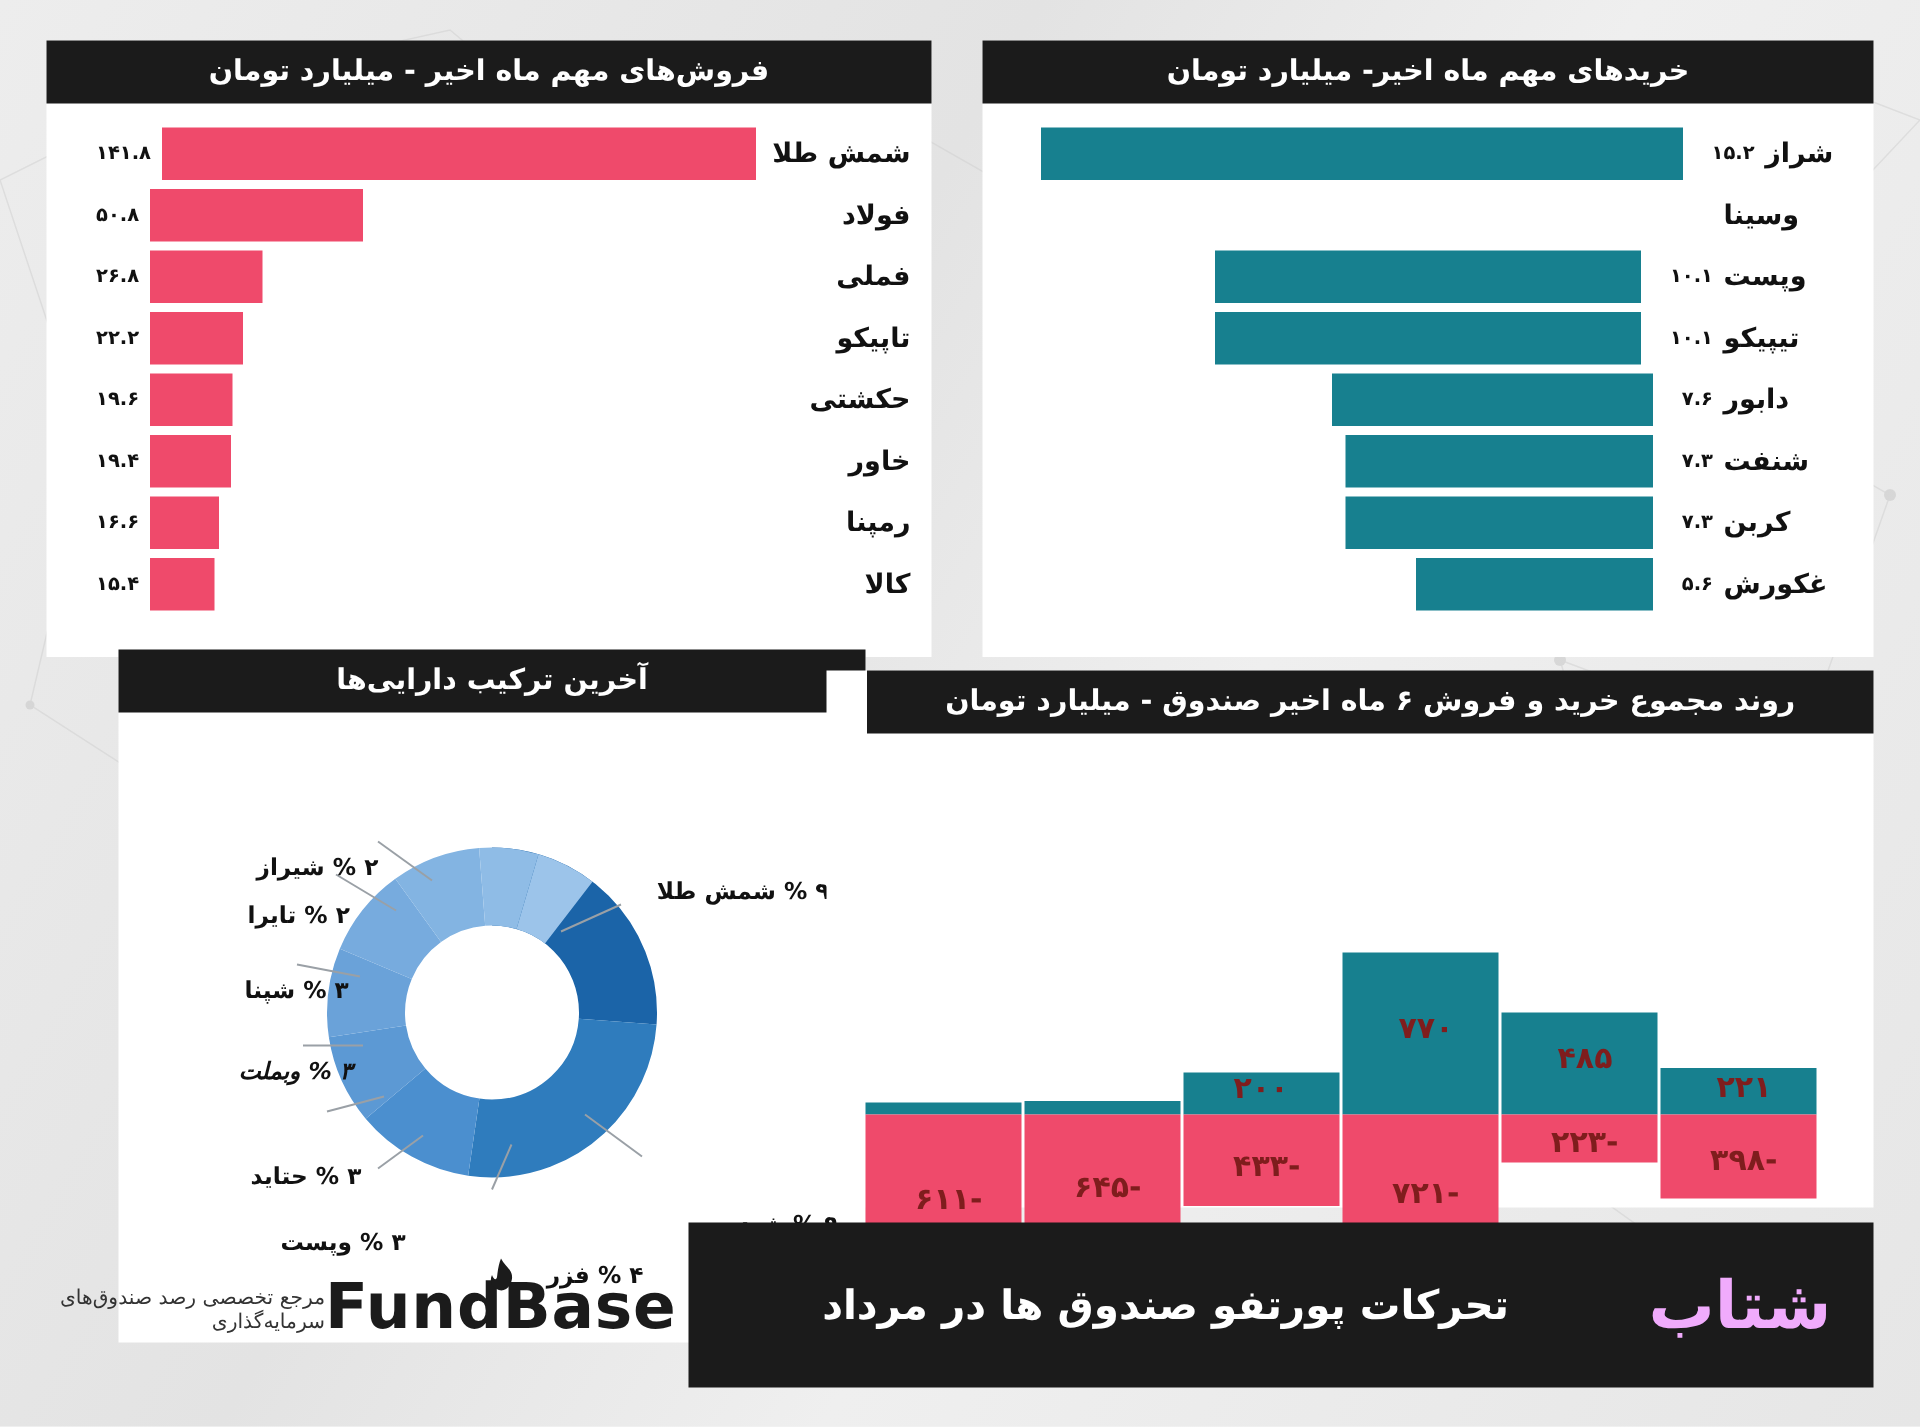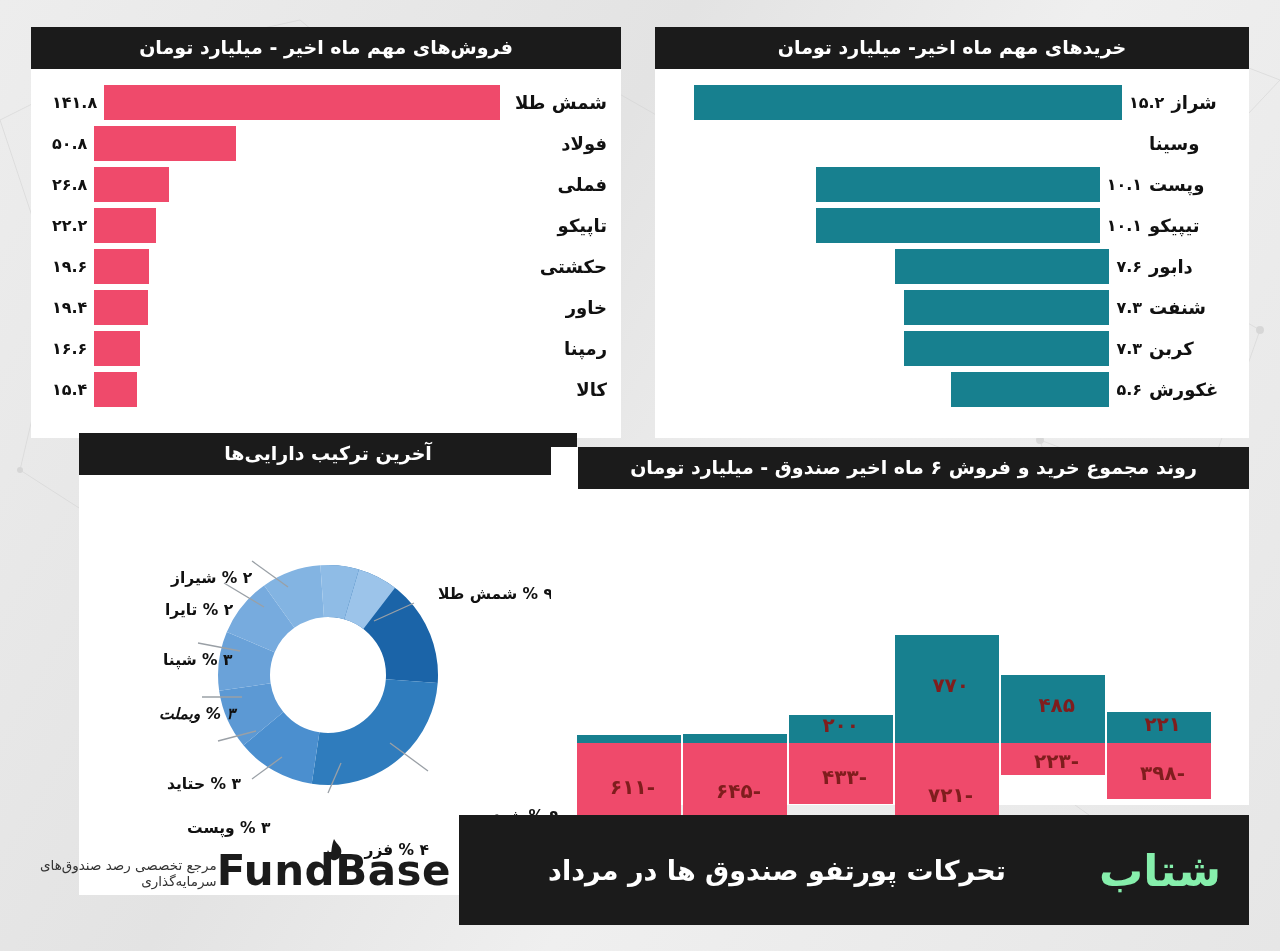--- a/index.html
+++ b/index.html
@@ -46,22 +46,22 @@
     margin-bottom: 6px;
   }
   .bar-label {
     font-size: 18px; font-weight: bold; color: #111;
     width: 86px; text-align: right; padding-left: 8px;
     white-space: nowrap;
   }
   .bar-track { flex: 1; display: flex; align-items: center; }
   .bar-fill { height: 35px; }
   .bar-value {
-    font-size: 16px; font-weight: bold; color: #111;
-    padding: 0 7px; white-space: nowrap;
+    font-size: 13px; font-weight: bold; color: #111;
+    padding: 0 7px; white-space: nowrap; margin-left: 12px;
   }
   
   #panel-sells .bar-track { flex-direction: row; }
   #panel-sells .bar-fill { background: #ef4a6b; }
   #panel-sells .bar-value { order: 2; }
   #panel-sells .bar-fill { order: 1; margin-right: auto; }
 
   #panel-buys .bar-label { width: 86px; text-align: left; padding-right: 8px; padding-left: 0; }
   #panel-buys .bar-track { flex-direction: row-reverse; padding-left: 25px; }
   #panel-buys .bar-fill { background: #17808f; margin-left: auto; }
@@ -94,21 +94,21 @@
     position: absolute; left: 31px; top: 815px; width: 420px; height: 110px;
     display: flex; flex-direction: row; align-items: center; justify-content: center;
   }
   #brand-name { font-size: 42px; font-weight: bold; color: #1b1b1b; letter-spacing: .5px; position: relative; }
   #brand-tag { font-size: 13.5px; color: #333; margin-top: 6px; }
   #footer-title {
     position: absolute; left: 459px; top: 815px; width: 790px; height: 110px;
     background: #1b1b1b; display: flex; align-items: center;
   }
   #footer-shetab {
-    font-size: 44px; font-weight: bold; color: #86efac;
+    font-size: 44px; font-weight: bold; color: #f0abfc;
     padding: 0 28px; flex: 0 0 auto;
   }
   #footer-caption {
     flex: 1; text-align: center; font-size: 27px; font-weight: bold; color: #ffffff;
     padding-left: 24px;
   }
 </style>
 </head>
 <body>
 
@@ -365,21 +365,21 @@
       <div class="trend-col" style="right:462px; width:104px; height:0;">
         <div class="tr-pos" style="right:0; bottom:0; width:104px; height:9px;"></div>
         <div class="tr-neg" style="right:0; top:0; width:104px; height:90px;"></div>
         <div class="tr-val" style="right:26px; top:36px;">-۶۴۵</div>
         <div class="tr-cat" style="right:-2px; bottom:-88px; width:108px;">۱۴۰۴/۰۴</div>
       </div>
 
       <div class="trend-col" style="right:568px; width:104px; height:0;">
         <div class="tr-pos" style="right:0; bottom:0; width:104px; height:8px;"></div>
         <div class="tr-neg" style="right:0; top:0; width:104px; height:85px;"></div>
-        <div class="tr-val" style="right:26px; top:32px;">-۶۱۱</div>
+        <div class="tr-val" style="right:26px; top:44px;">-۶۱۱</div>
         <div class="tr-cat" style="right:-2px; bottom:-88px; width:108px;">۱۴۰۴/۰۵</div>
       </div>
 
     </div>
   </section>
 
   <div id="footer-brand">
     <div id="brand-name">
       <span>FundBase</span>
       <svg width="26" height="26" viewBox="0 0 26 26" style="position:absolute; left:104px; top:-8px;">

